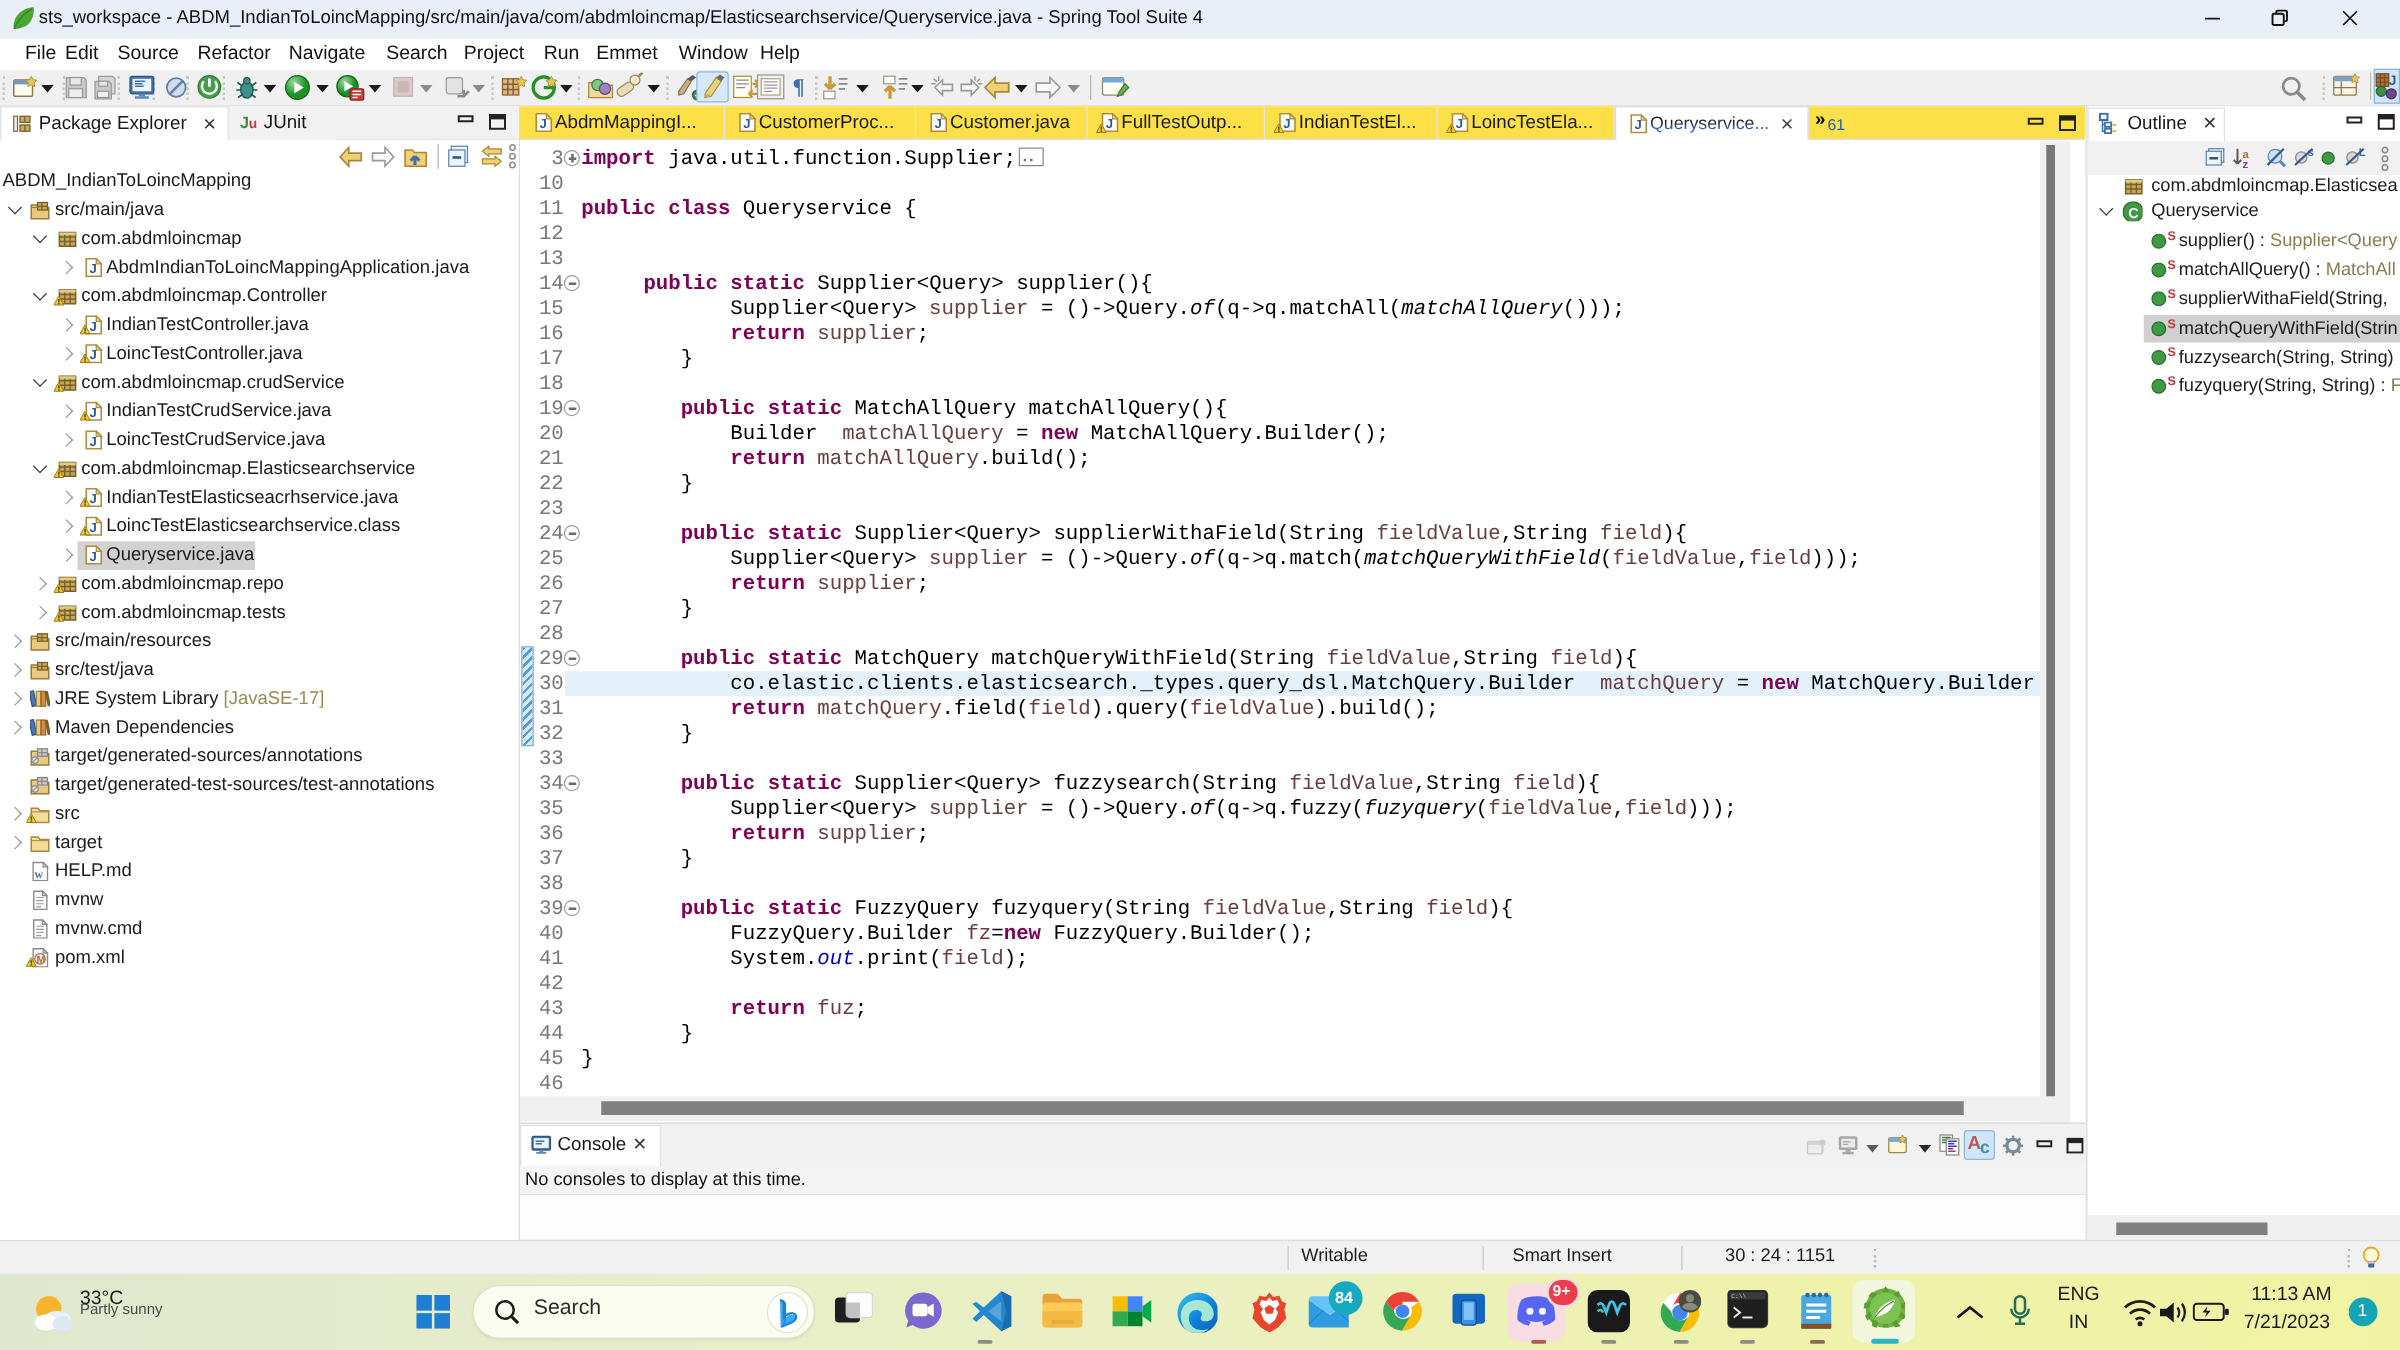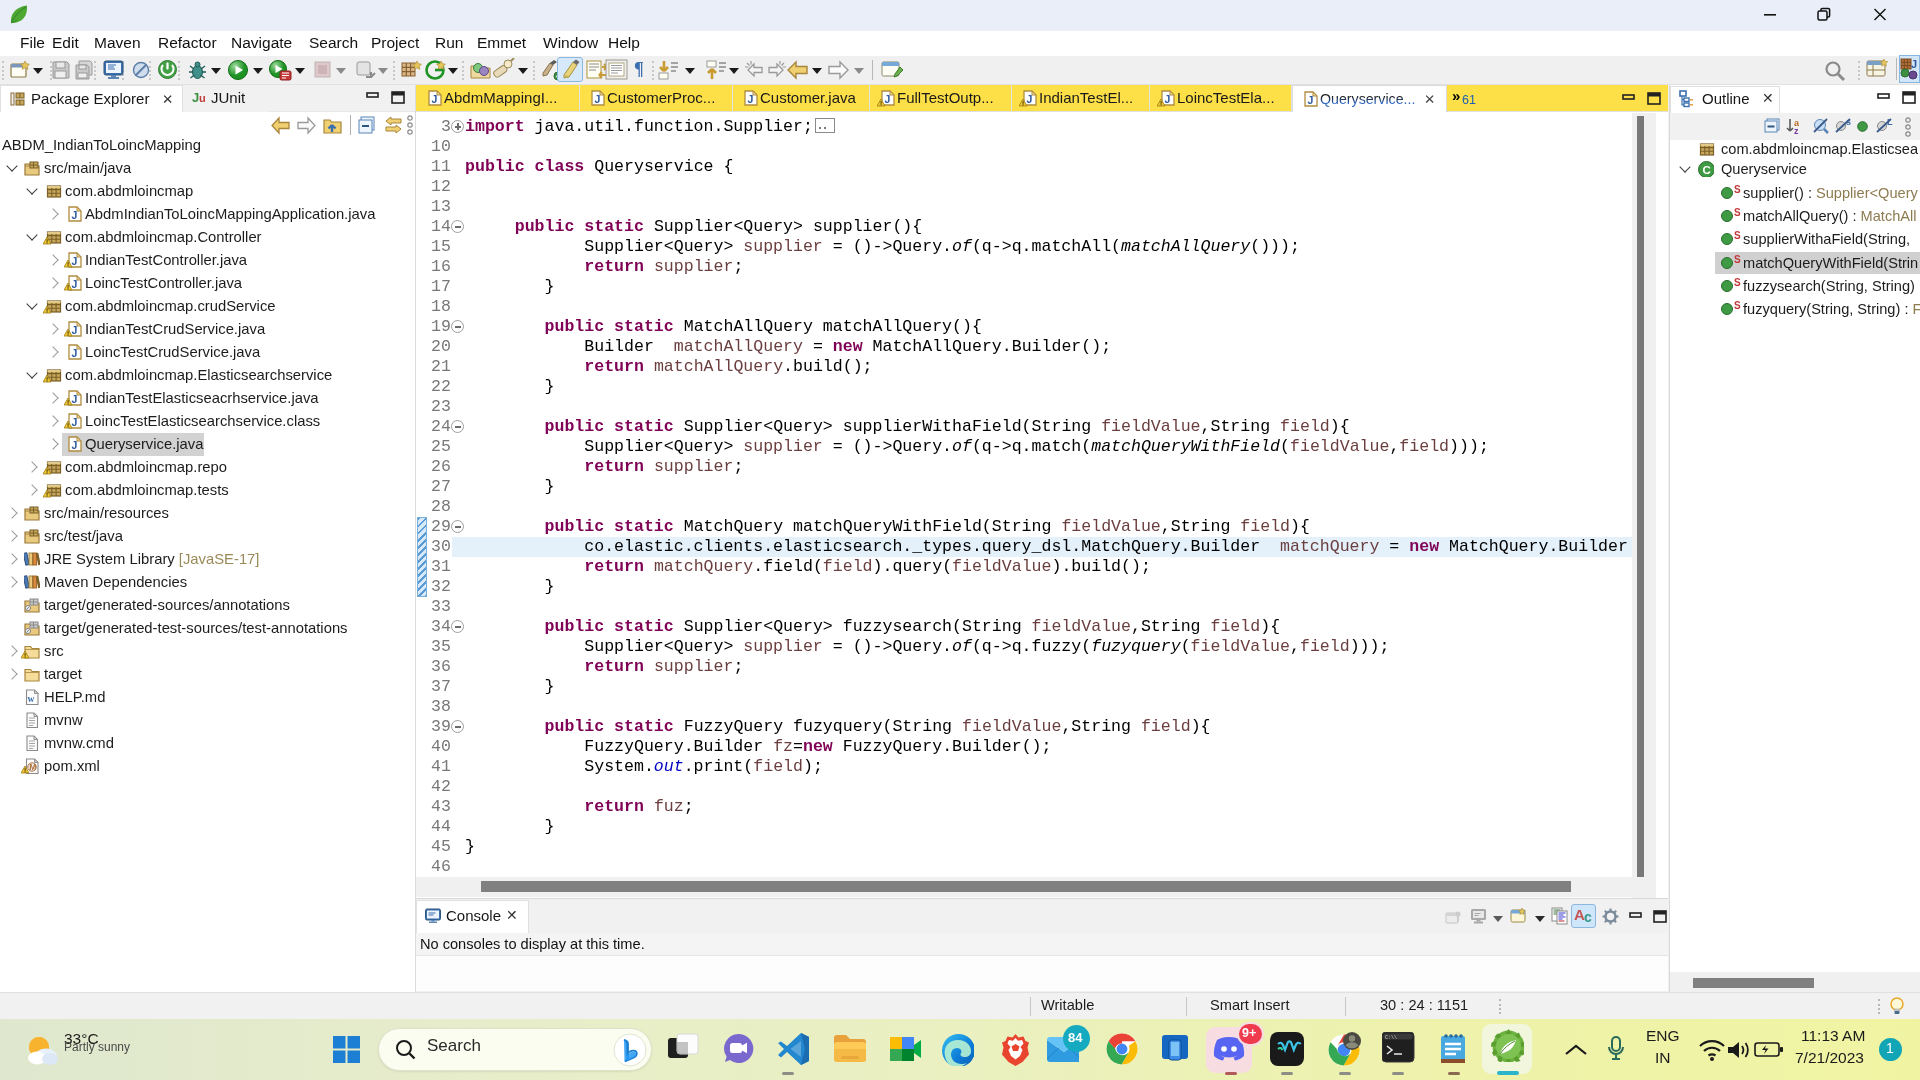--- a/index.html
+++ b/index.html
@@ -63,35 +63,36 @@
 </style>
 </head>
 <body>
 <div id="root">
   <div class="abs" id="titlebar">
     <svg class="abs" style="left:8px;top:4px" width="22" height="22" viewBox="0 0 22 22">
         <path d="M3 19 C2 11 7 3 19 1.5 C19.5 9 17 15 11 17.5 C8 18.7 5 19.3 3 19 Z" fill="#4da832"></path>
         <path d="M3.5 18.5 C6.5 12 12 6 18 3" stroke="#2f7d2a" stroke-width="1" fill="none"></path>
         <path d="M3 19 C6 18 8 17 10 15" stroke="#2f7d2a" stroke-width="0.6" fill="none"></path>
       </svg>
+    <span class="abs" id="title-text">sts_workspace - ABDM_IndianToLoincMapping/src/main/java/com/abdmloincmap/Elasticsearchservice/Queryservice.java - Spring Tool Suite 4</span>
     <svg class="abs" style="left:1758px;top:14px" width="24" height="3" viewBox="0 0 24 3">
         <rect x="6" y="0" width="12" height="1.6" fill="#111"></rect>
       </svg>
     <svg class="abs" style="left:1812px;top:5px" width="24" height="20" viewBox="0 0 24 20">
         <rect x="6" y="6" width="9" height="9" rx="1.5" fill="none" stroke="#111" stroke-width="1.5"></rect>
         <path d="M9 6 L9 4.6 Q9 3.5 10.2 3.5 L16.4 3.5 Q17.6 3.5 17.6 4.6 L17.6 10.8 Q17.6 12 16.4 12 L15 12" fill="none" stroke="#111" stroke-width="1.5"></path>
       </svg>
     <svg class="abs" style="left:1868px;top:5px" width="24" height="20" viewBox="0 0 24 20">
         <path d="M6.5 4 L17.5 15 M17.5 4 L6.5 15" stroke="#111" stroke-width="1.4"></path>
       </svg>
   </div>
   <div class="abs" id="menubar">
     <span style="left:20px">File</span>
       <span style="left:52px">Edit</span>
-      <span style="left:94px">Maven</span>
+      <span style="left:94px">Source</span>
       <span style="left:158px">Refactor</span>
       <span style="left:231px">Navigate</span>
       <span style="left:309px">Search</span>
       <span style="left:371px">Project</span>
       <span style="left:435px">Run</span>
       <span style="left:477px">Emmet</span>
       <span style="left:543px">Window</span>
       <span style="left:608px">Help</span>
   </div>
   <div class="abs" id="toolbar">

